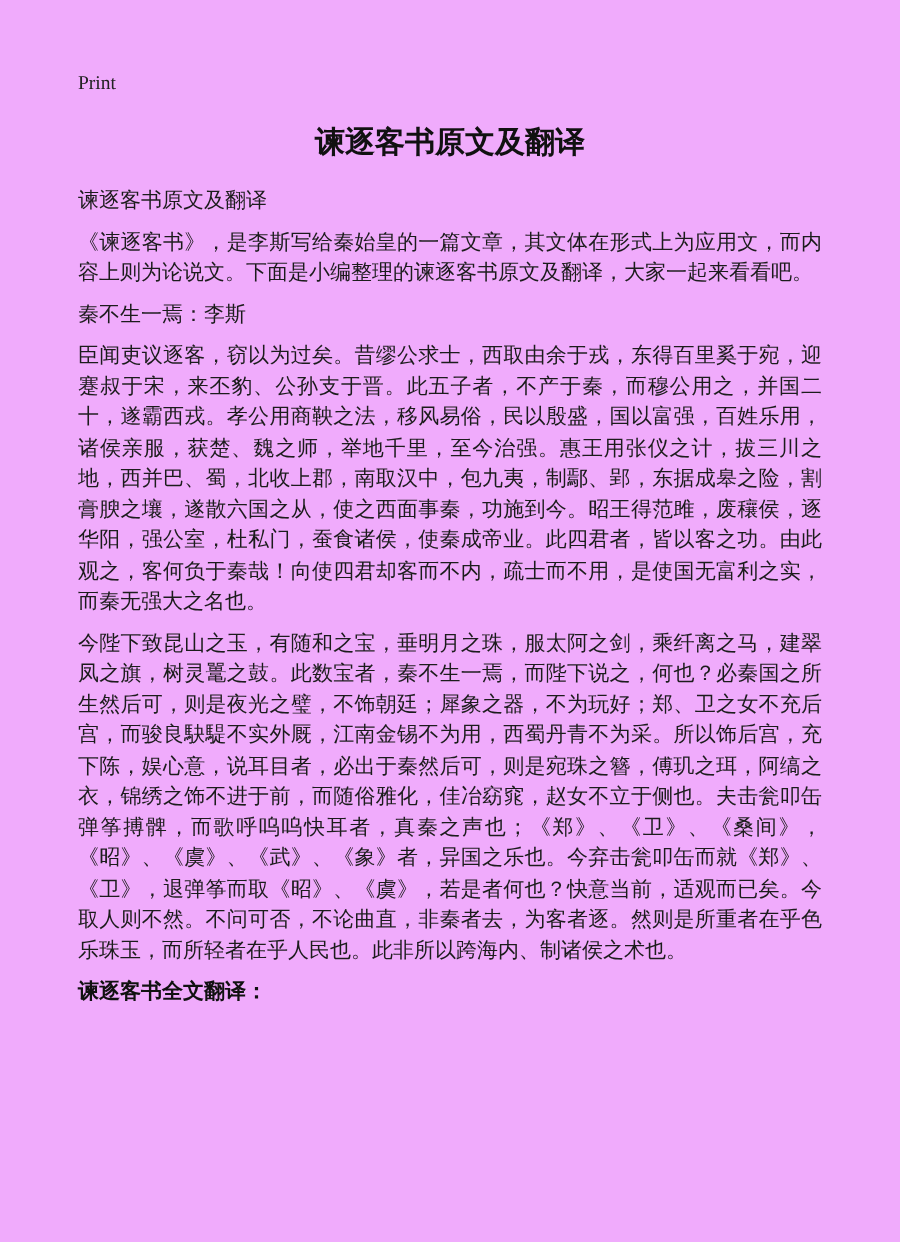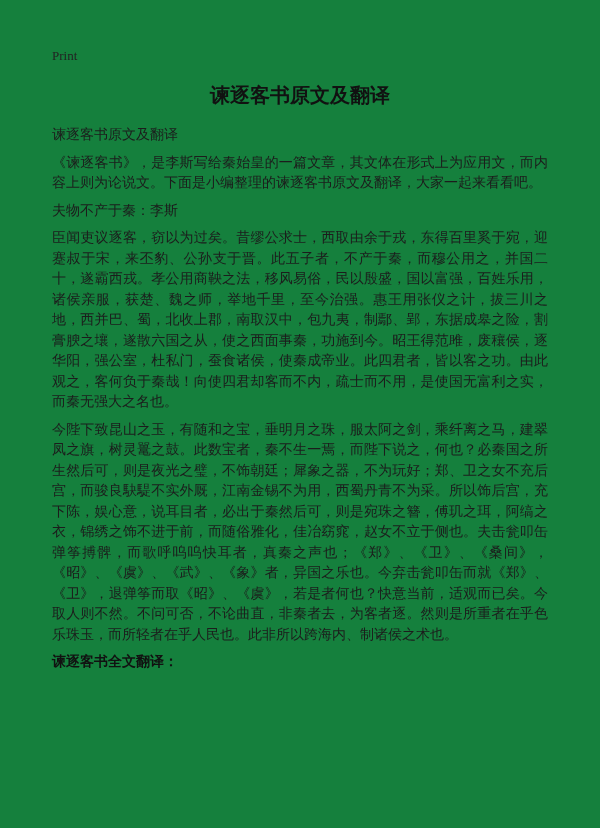--- a/index.html
+++ b/index.html
@@ -4,21 +4,21 @@
 <style>
   html, body {
     margin: 0;
     padding: 0;
     background: #ffffff;
   }
   .page {
     position: relative;
     width: 600px;
     height: 828px;
-    background: #15803d;
+    background: #f0abfc;
     box-sizing: border-box;
     padding: 46px 52px 0 52px;
     color: #1c1c1c;
     font-family: "Liberation Serif", "DejaVu Serif", serif;
     overflow: hidden;
   }
   .print-link {
     font-size: 13px;
     line-height: 15px;
     color: #222222;
@@ -55,21 +55,21 @@
 
   <span class="print-link">Print</span>
 
   <div class="doc-title">谏逐客书原文及翻译</div>
 
   <p class="para">谏逐客书原文及翻译</p>
 
   <p class="para">《谏逐客书》，是李斯写给秦始皇的一篇文章，其文体在形式上为应用文，而内容上则为论说文。下面是小编整理的谏逐客书原文及翻译，大家一起来看看吧。</p>
 
 
-  <p class="para">夫物不产于秦：李斯</p>
+  <p class="para">秦不生一焉：李斯</p>
 
   <p class="para">臣闻吏议逐客，窃以为过矣。昔缪公求士，西取由余于戎，东得百里奚于宛，迎蹇叔于宋，来丕豹、公孙支于晋。此五子者，不产于秦，而穆公用之，并国二十，遂霸西戎。孝公用商鞅之法，移风易俗，民以殷盛，国以富强，百姓乐用，诸侯亲服，获楚、魏之师，举地千里，至今治强。惠王用张仪之计，拔三川之地，西并巴、蜀，北收上郡，南取汉中，包九夷，制鄢、郢，东据成皋之险，割膏腴之壤，遂散六国之从，使之西面事秦，功施到今。昭王得范雎，废穰侯，逐华阳，强公室，杜私门，蚕食诸侯，使秦成帝业。此四君者，皆以客之功。由此观之，客何负于秦哉！向使四君却客而不内，疏士而不用，是使国无富利之实，而秦无强大之名也。</p>
 
   <p class="para">今陛下致昆山之玉，有随和之宝，垂明月之珠，服太阿之剑，乘纤离之马，建翠凤之旗，树灵鼍之鼓。此数宝者，秦不生一焉，而陛下说之，何也？必秦国之所生然后可，则是夜光之璧，不饰朝廷；犀象之器，不为玩好；郑、卫之女不充后宫，而骏良駃騠不实外厩，江南金锡不为用，西蜀丹青不为采。所以饰后宫，充下陈，娱心意，说耳目者，必出于秦然后可，则是宛珠之簪，傅玑之珥，阿缟之衣，锦绣之饰不进于前，而随俗雅化，佳冶窈窕，赵女不立于侧也。夫击瓮叩缶弹筝搏髀，而歌呼呜呜快耳者，真秦之声也；《郑》、《卫》、《桑间》，《昭》、《虞》、《武》、《象》者，异国之乐也。今弃击瓮叩缶而就《郑》、《卫》，退弹筝而取《昭》、《虞》，若是者何也？快意当前，适观而已矣。今取人则不然。不问可否，不论曲直，非秦者去，为客者逐。然则是所重者在乎色乐珠玉，而所轻者在乎人民也。此非所以跨海内、制诸侯之术也。</p>
 
 
   <p class="para heading">谏逐客书全文翻译：</p>
 
 </div>
 

